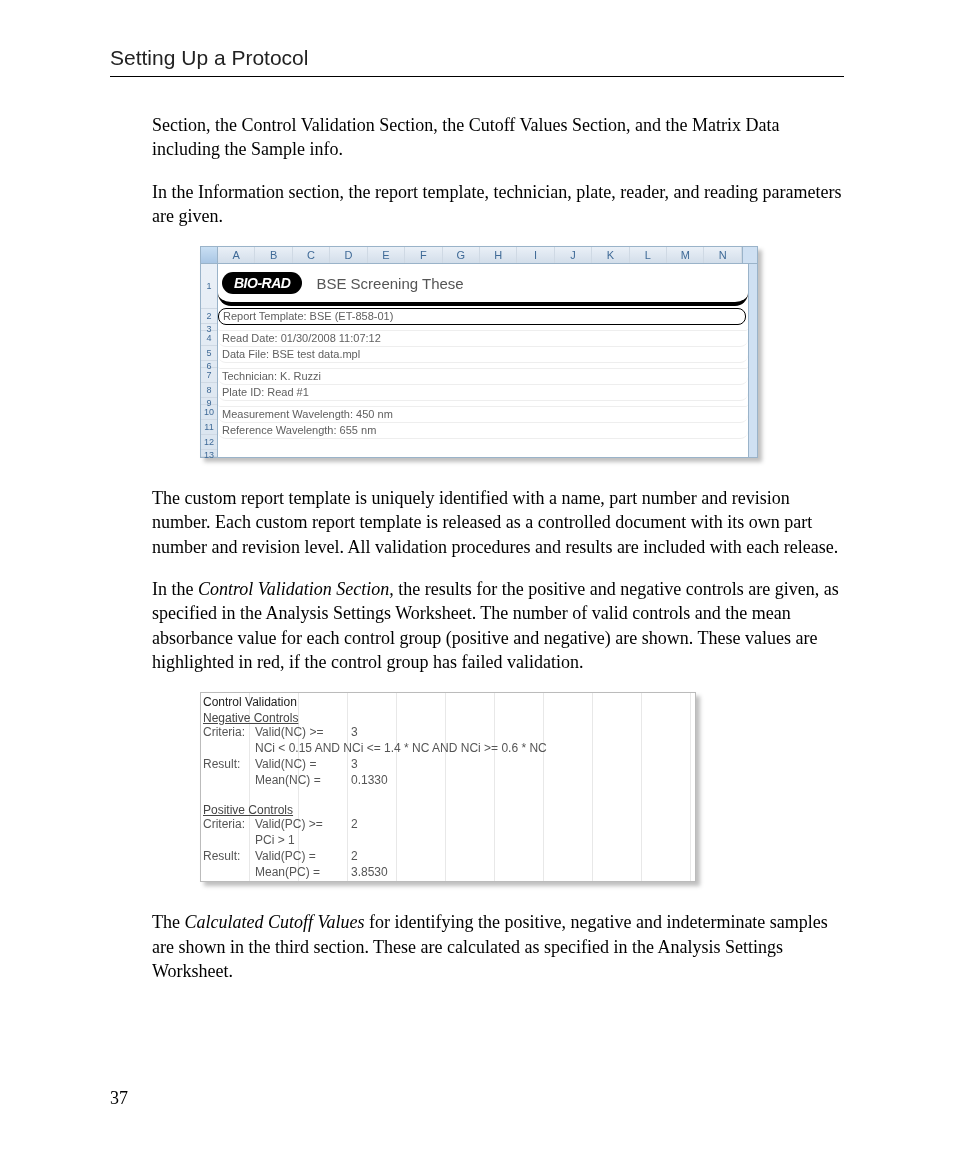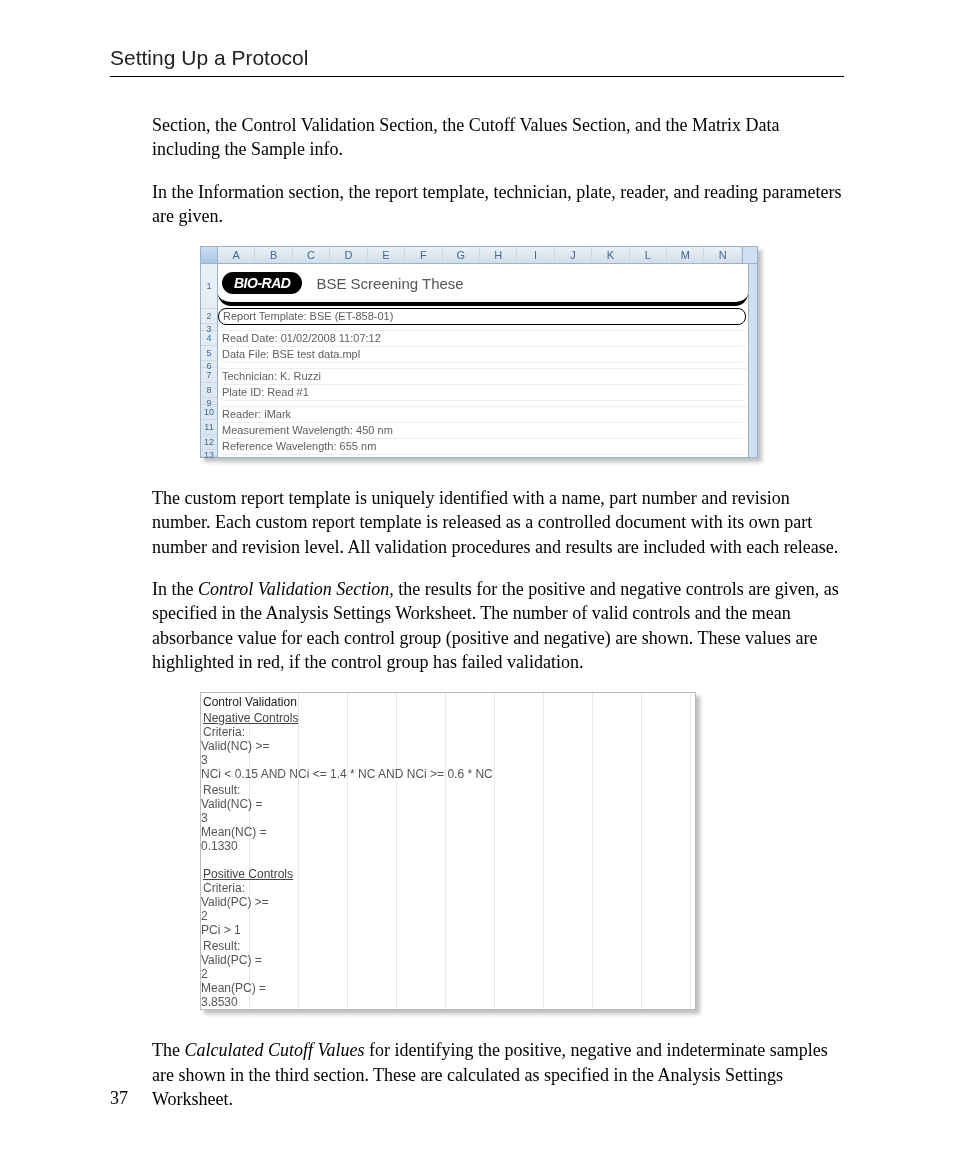--- a/index.html
+++ b/index.html
@@ -125,21 +125,21 @@
     font-size: 12px;
     color: #555;
     border: 1px solid #bbb;
     box-shadow: 4px 4px 4px rgba(0,0,0,0.25);
     filter: blur(0.3px);
     background:
       repeating-linear-gradient(to right,
         transparent 0, transparent 48px, #e8e8e8 48px, #e8e8e8 49px);
     background-color: #fff;
   }
-  .cvrow { display: flex; min-height: 16px; align-items: baseline; flex-direction: column; }
+  .cvrow { display: flex; min-height: 16px; align-items: baseline; }
   .cvrow > div:nth-child(1) { width: 52px; padding-left: 2px; }
   .cvrow > div:nth-child(2) { width: 96px; }
   .cvrow > div:nth-child(3) { flex: 1; }
   .cv-head { font-weight: normal; color: #222; padding: 2px; }
   .cv-sub { text-decoration: underline; color: #444; padding-left: 2px; }
   .cv-spacer { height: 14px; }
 
   .page-num {
     position: absolute;
     bottom: 50px;
@@ -193,27 +193,26 @@
           <div style="height:14px;line-height:14px">12</div>
           <div style="height:6px">13</div>
         </div>
         <div class="sheet-content">
           <div class="title-row">
             <span class="biorad-logo">BIO-RAD</span>
             <span class="sheet-title">BSE Screening These</span>
           </div>
           <div class="sheet-row outlined">Report Template: BSE (ET-858-01)</div>
           <div class="sheet-row thin"></div>
-          <div class="sheet-row">Read Date: 01/02/2008 11:07:12</div>
+          <div class="sheet-row">Read Date: 01/30/2008 11:07:12</div>
           <div class="sheet-row">Data File: BSE test data.mpl</div>
           <div class="sheet-row thin"></div>
           <div class="sheet-row">Technician: K. Ruzzi</div>
           <div class="sheet-row">Plate ID: Read #1</div>
           <div class="sheet-row thin"></div>
-          <div class="sheet-row">Reader: iMark</div>
           <div class="sheet-row">Measurement Wavelength: 450 nm</div>
           <div class="sheet-row">Reference Wavelength: 655 nm</div>
         </div>
         <div class="rightstrip" style="width:8px"></div>
       </div>
     </div>
   </div>
 
   <p class="para">The custom report template is uniquely identified with a name, part number and revision number. Each custom report template is released as a controlled document with its own part number and revision level. All validation procedures and results are included with each release.</p>
 

